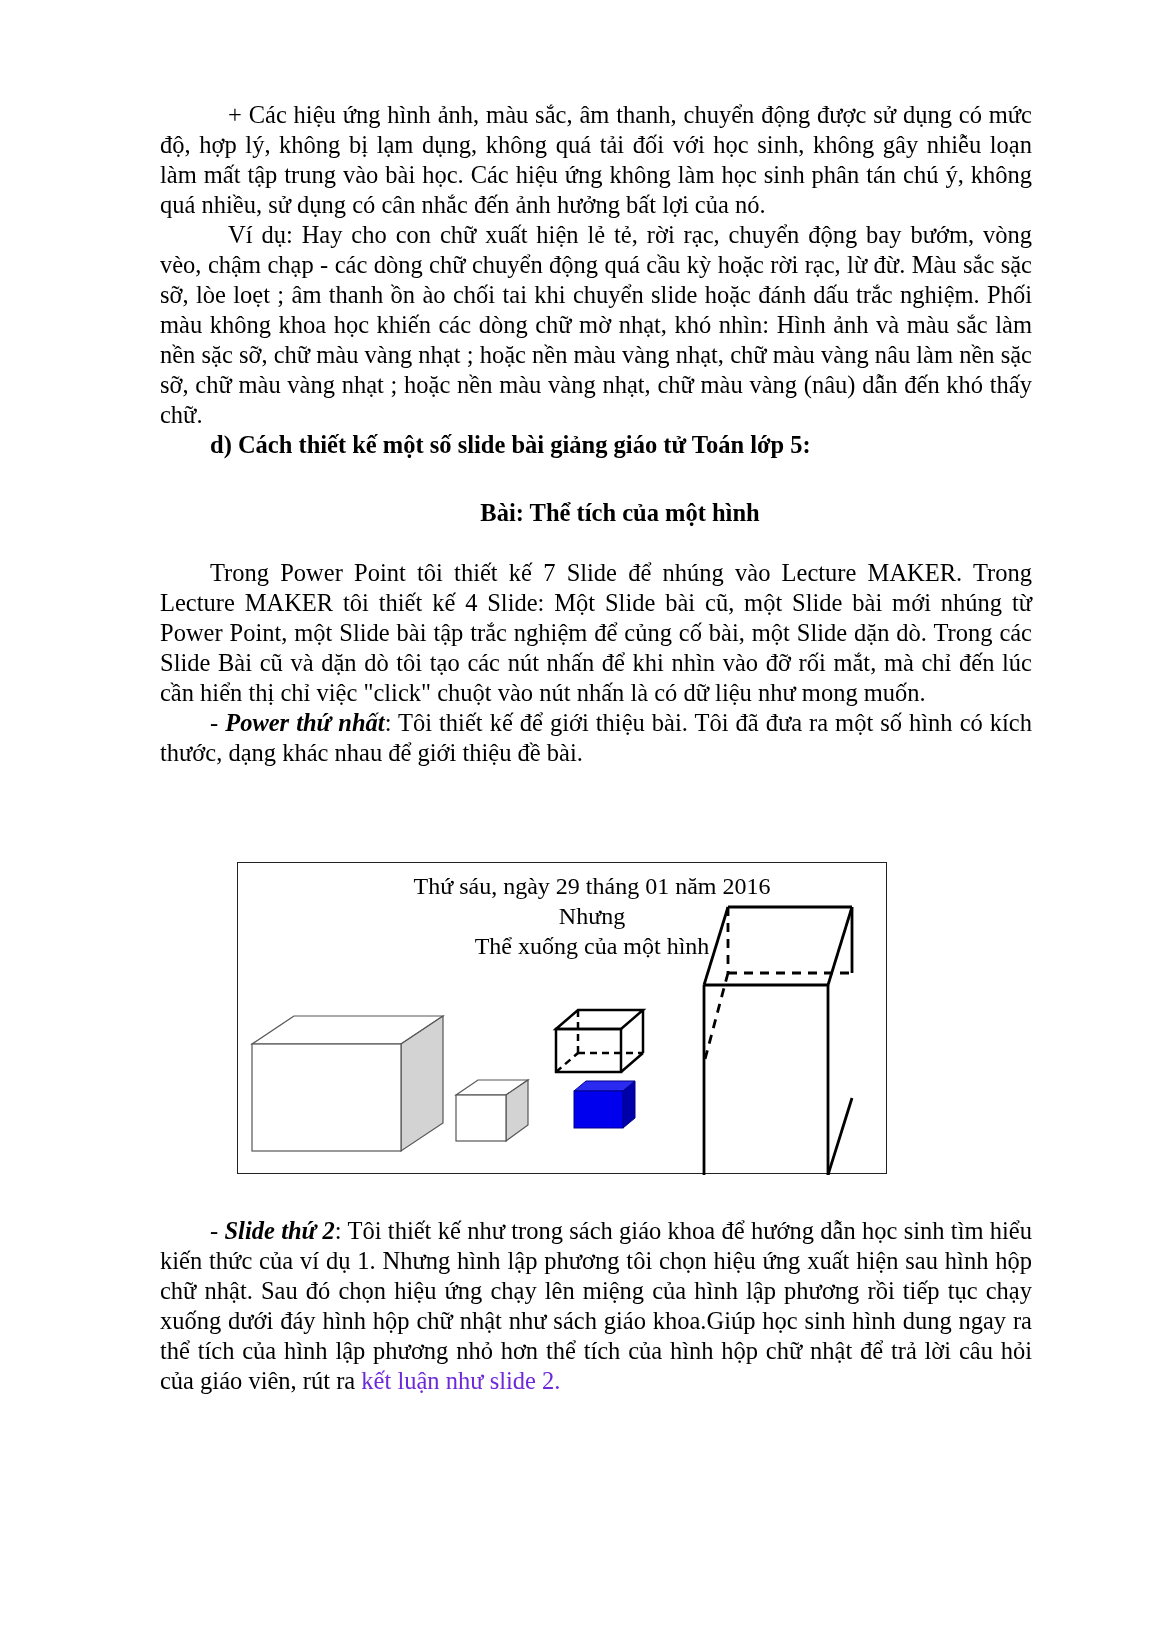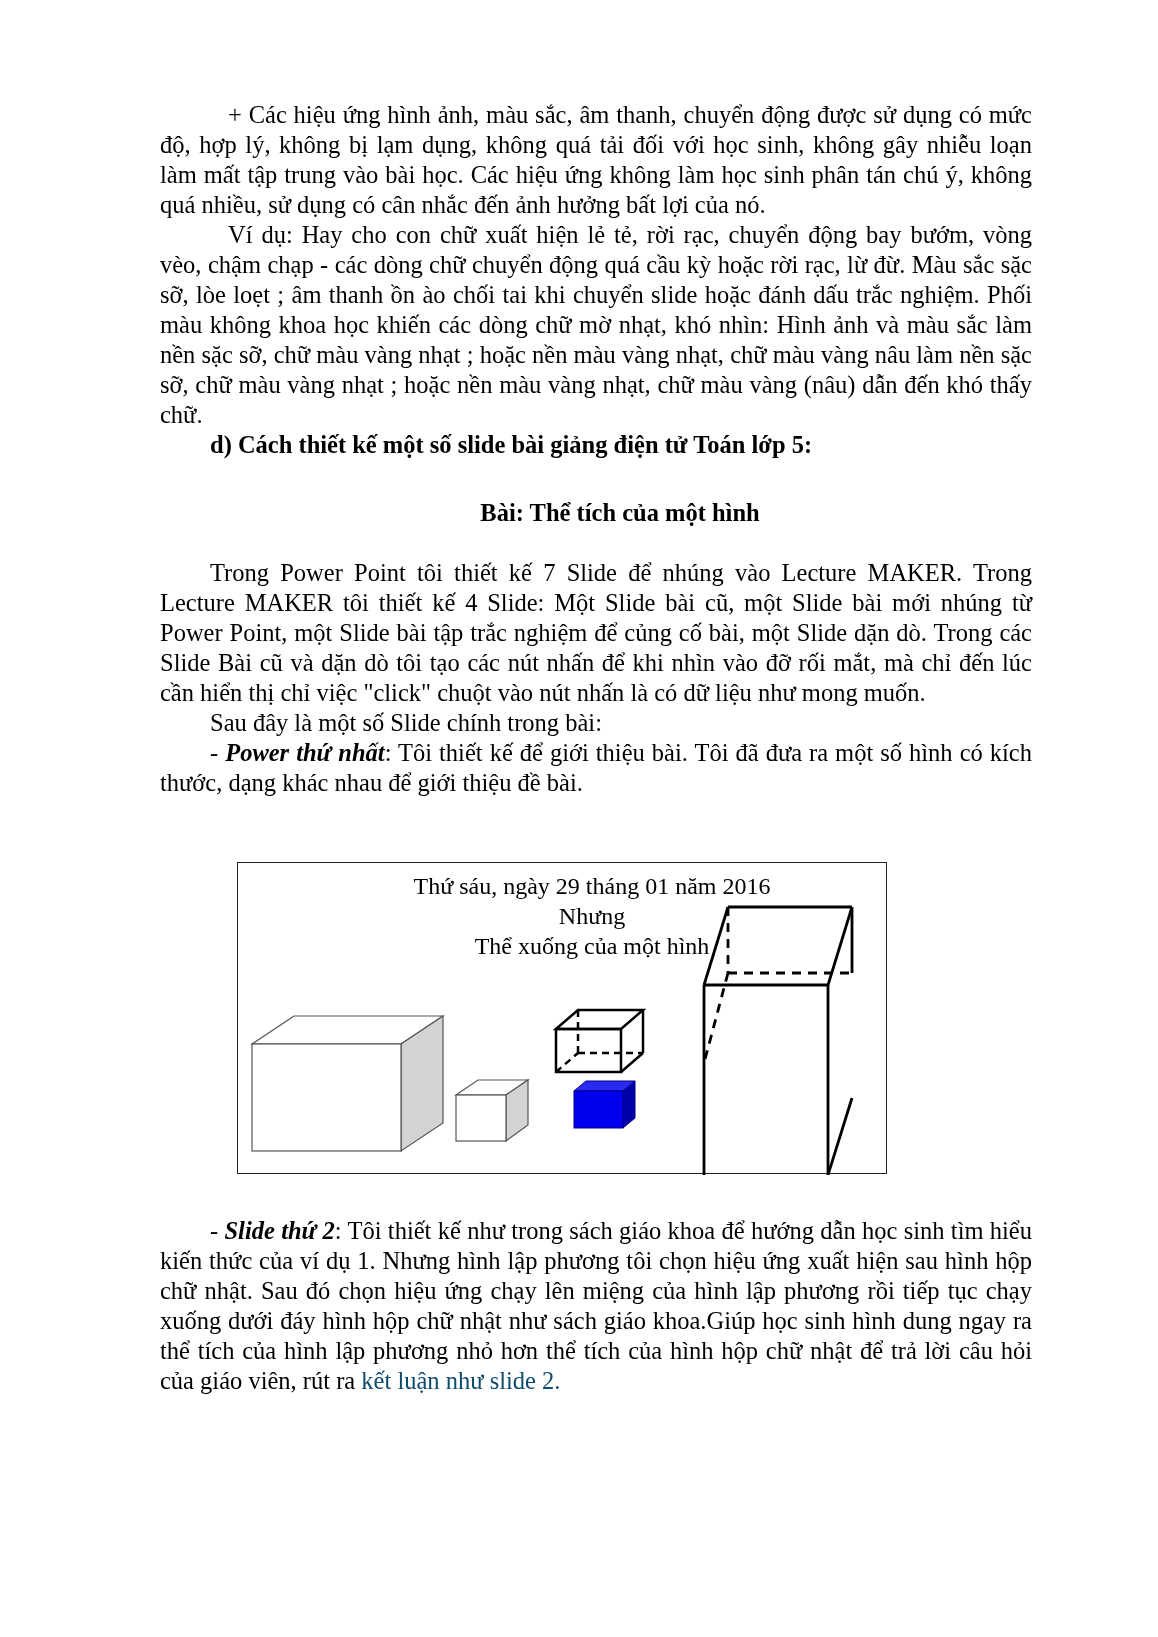--- a/index.html
+++ b/index.html
@@ -6,40 +6,39 @@
   body { width: 1158px; height: 1637px; position: relative; overflow: hidden;
          font-family: "Liberation Serif", "DejaVu Serif", serif; color: #000; }
   .page { position: absolute; left: 160px; top: 100px; width: 872px; }
   p { margin: 0; font-size: 24.5px; line-height: 30px; text-align: justify; text-align-last: auto; }
   .ind { text-indent: 50px; }
   .ind2 { text-indent: 68px; }
   .heading-d { font-weight: bold; text-indent: 50px; }
   .lesson-title { font-weight: bold; text-align: center; margin-top: 38px; margin-bottom: 30px; }
   .lesson-title span { display: inline-block; padding-left: 48px; }
   .bi { font-weight: bold; font-style: italic; }
-  .red { color: #0c4a6e; }
+  .red { color: #6d28d9; }
   .figure { position: absolute; left: 237px; top: 862px; width: 650px; height: 312px;
             border: 1.6px solid #222; box-sizing: border-box; }
   .fig-text { position: absolute; left: 0; right: 0; text-align: center; font-size: 24px; line-height: 30px; }
   .fig-l1 { top: 8px; padding-left: 60px; }
   .fig-l2 { top: 38px; padding-left: 60px; }
   .fig-l3 { top: 68px; padding-left: 60px; }
   .fig-svg { position: absolute; left: 0; top: 0; }
   .p2 { position: absolute; left: 160px; top: 1216px; width: 872px; }
 </style>
 </head>
 <body>
 
 <div class="page">
   <p class="ind2">+ Các hiệu ứng hình ảnh, màu sắc, âm thanh, chuyển động được sử dụng có mức độ, hợp lý, không bị lạm dụng, không quá tải đối với học sinh, không gây nhiễu loạn làm mất tập trung vào bài học. Các hiệu ứng không làm học sinh phân tán chú ý, không quá nhiều, sử dụng có cân nhắc đến ảnh hưởng bất lợi của nó.</p>
   <p class="ind2">Ví dụ: Hay cho con chữ xuất hiện lẻ tẻ, rời rạc, chuyển động bay bướm, vòng vèo, chậm chạp - các dòng chữ chuyển động quá cầu kỳ hoặc rời rạc, lừ đừ. Màu sắc sặc sỡ, lòe loẹt ; âm thanh ồn ào chối tai khi chuyển slide hoặc đánh dấu trắc nghiệm. Phối màu không khoa học khiến các dòng chữ mờ nhạt, khó nhìn: Hình ảnh và màu sắc làm nền sặc sỡ, chữ màu vàng nhạt ; hoặc nền màu vàng nhạt, chữ màu vàng nâu làm nền sặc sỡ, chữ màu vàng nhạt ; hoặc nền màu vàng nhạt, chữ màu vàng (nâu) dẫn đến khó thấy chữ.</p>
-  <p class="heading-d">d) Cách thiết kế một số slide bài giảng điện tử Toán lớp 5:</p>
+  <p class="heading-d">d) Cách thiết kế một số slide bài giảng giáo tử Toán lớp 5:</p>
   <p class="lesson-title"><span>Bài: Thể tích của một hình</span></p>
   <p class="ind">Trong Power Point tôi thiết kế 7 Slide để nhúng vào Lecture MAKER. Trong Lecture MAKER tôi thiết kế 4 Slide: Một  Slide bài cũ, một Slide bài mới nhúng từ Power Point, một Slide bài tập trắc nghiệm để củng cố bài, một Slide dặn dò. Trong các Slide Bài cũ và dặn dò tôi tạo các nút nhấn để khi nhìn vào đỡ rối mắt, mà chỉ đến lúc cần hiển thị chỉ việc "click" chuột vào nút nhấn là có dữ liệu như mong muốn.</p>
-  <p class="ind">Sau đây là một số Slide chính trong bài:</p>
   <p class="ind"><span>- </span><span class="bi">Power thứ nhất</span><span>: Tôi thiết kế để giới thiệu bài. Tôi đã đưa ra một số hình có kích thước, dạng khác nhau để giới thiệu đề bài.</span></p>
 </div>
 
 <div class="figure">
   <div class="fig-text fig-l1">Thứ sáu, ngày 29 tháng 01 năm 2016</div>
   <div class="fig-text fig-l2">Nhưng</div>
   <div class="fig-text fig-l3">Thể xuống của một hình</div>
   <svg class="fig-svg" width="650" height="312">
 
     <g stroke="#555" stroke-width="1.2">

